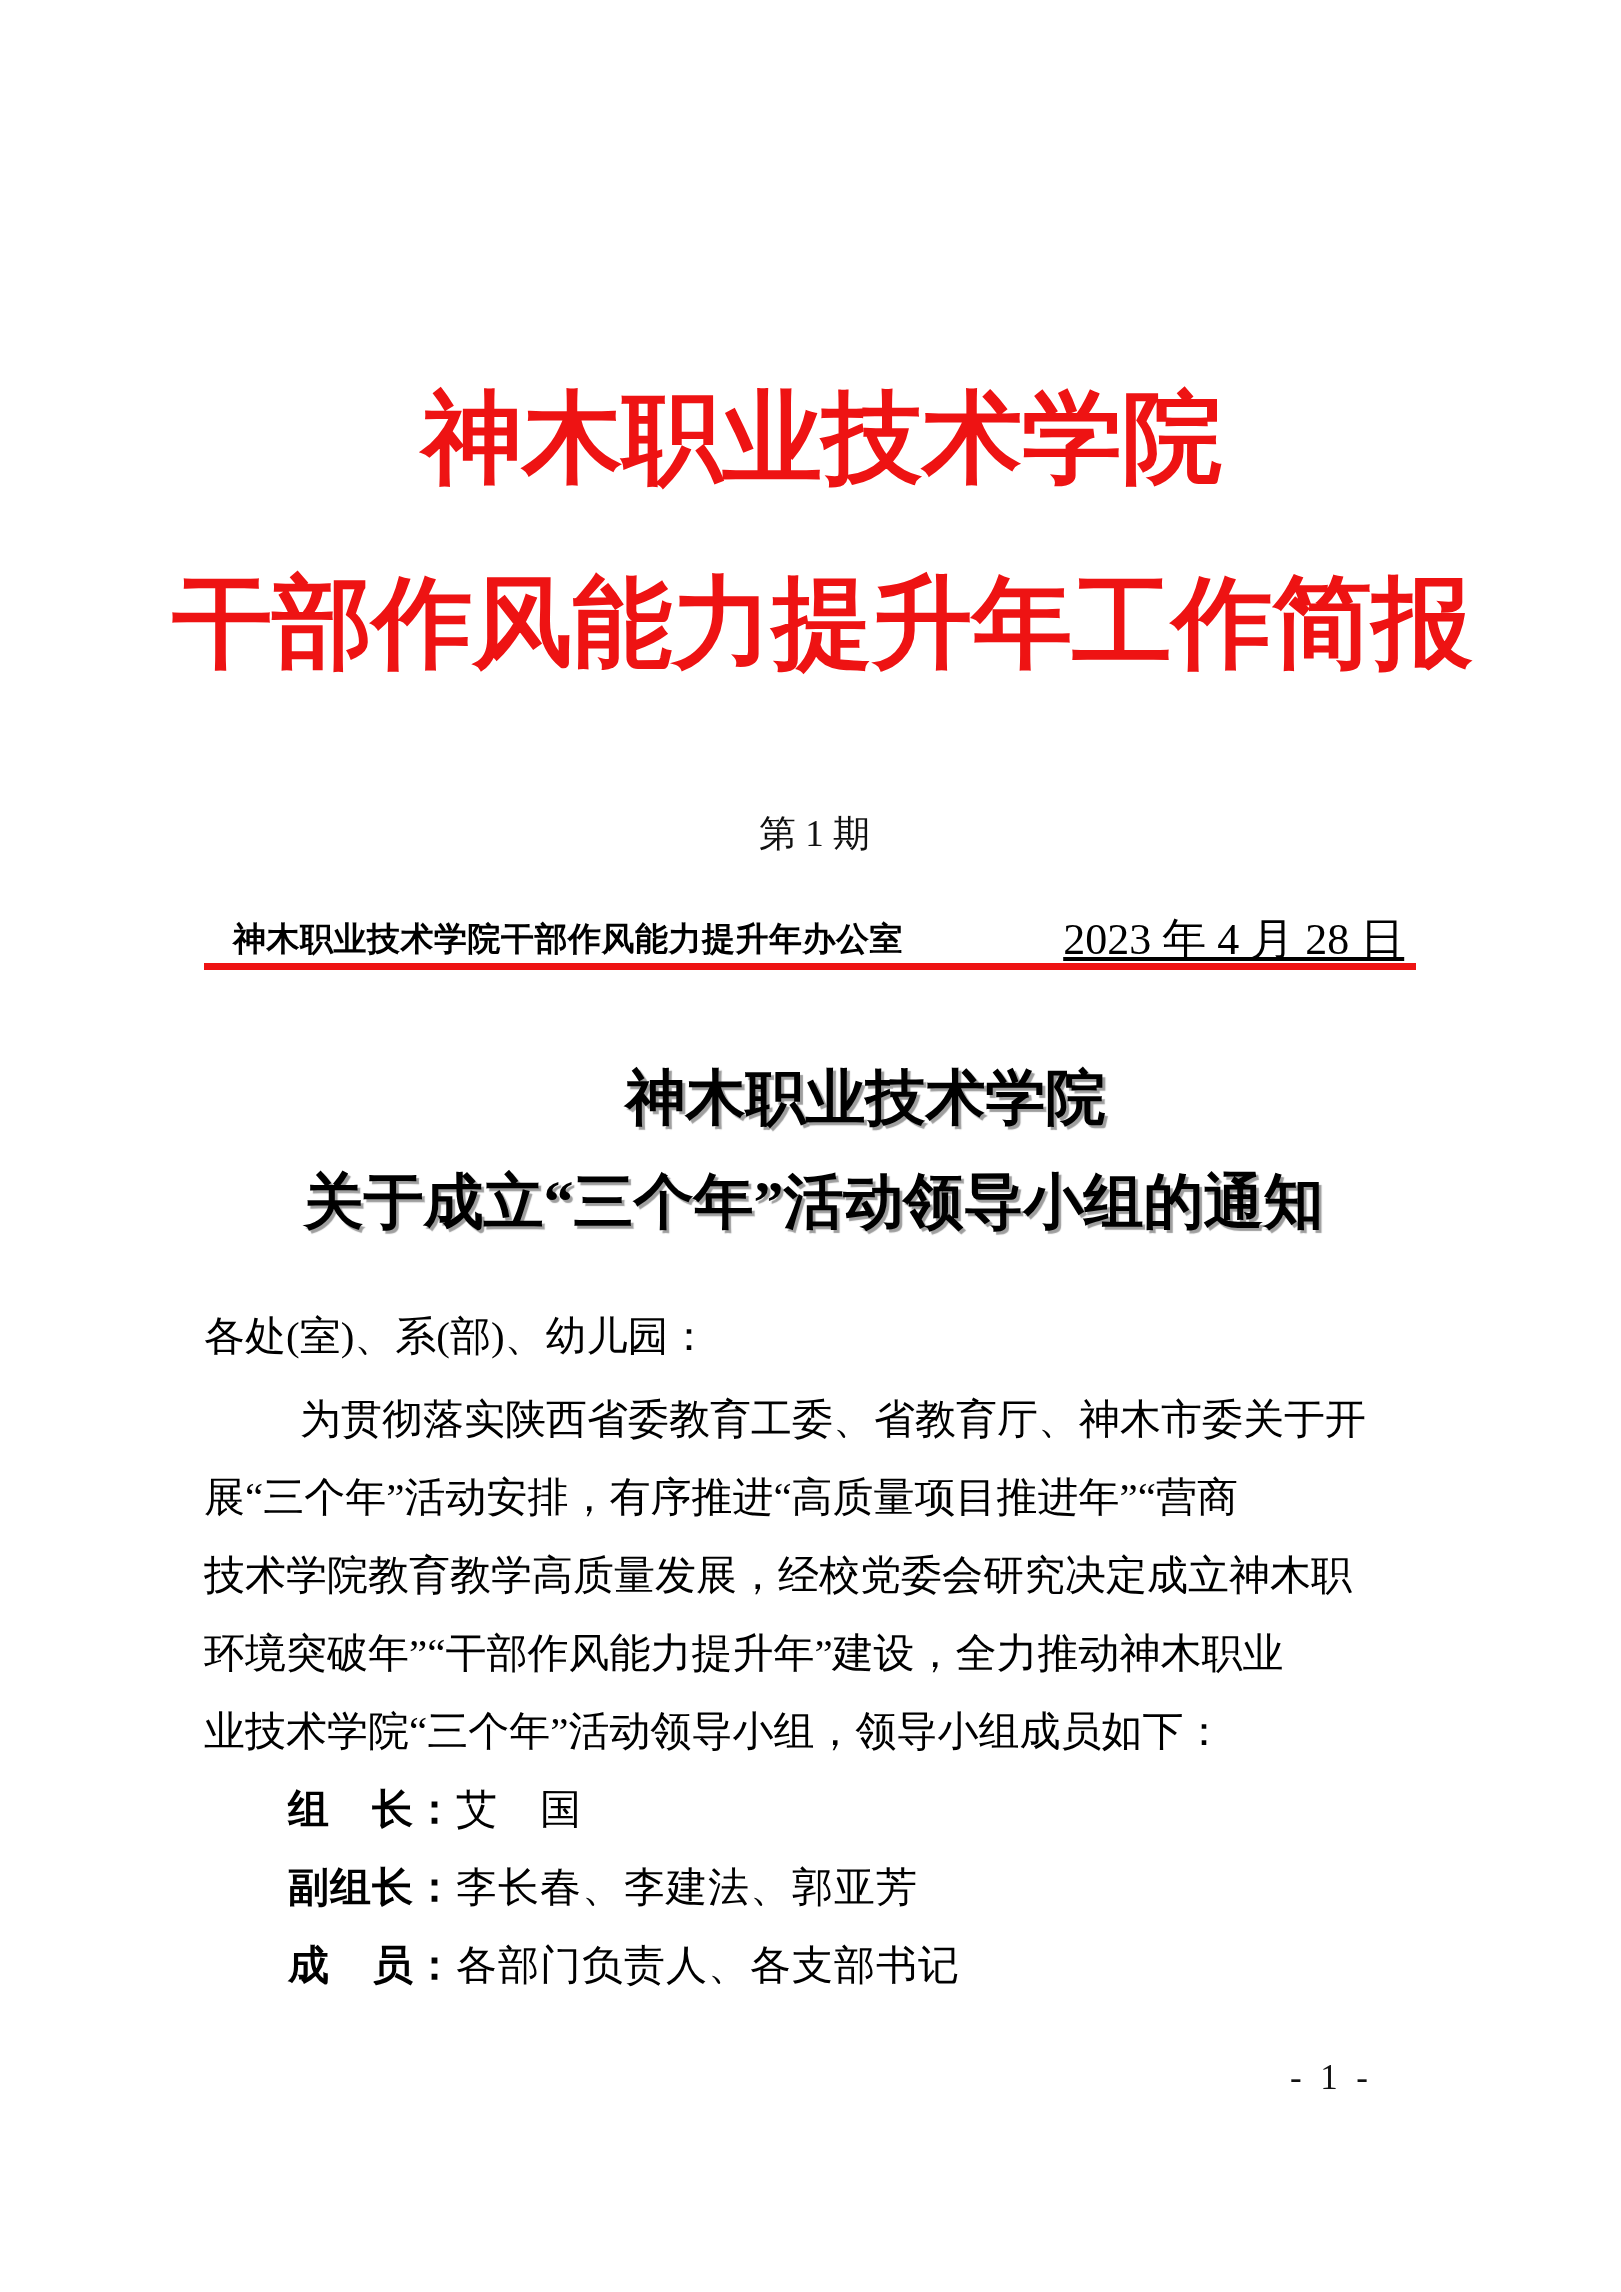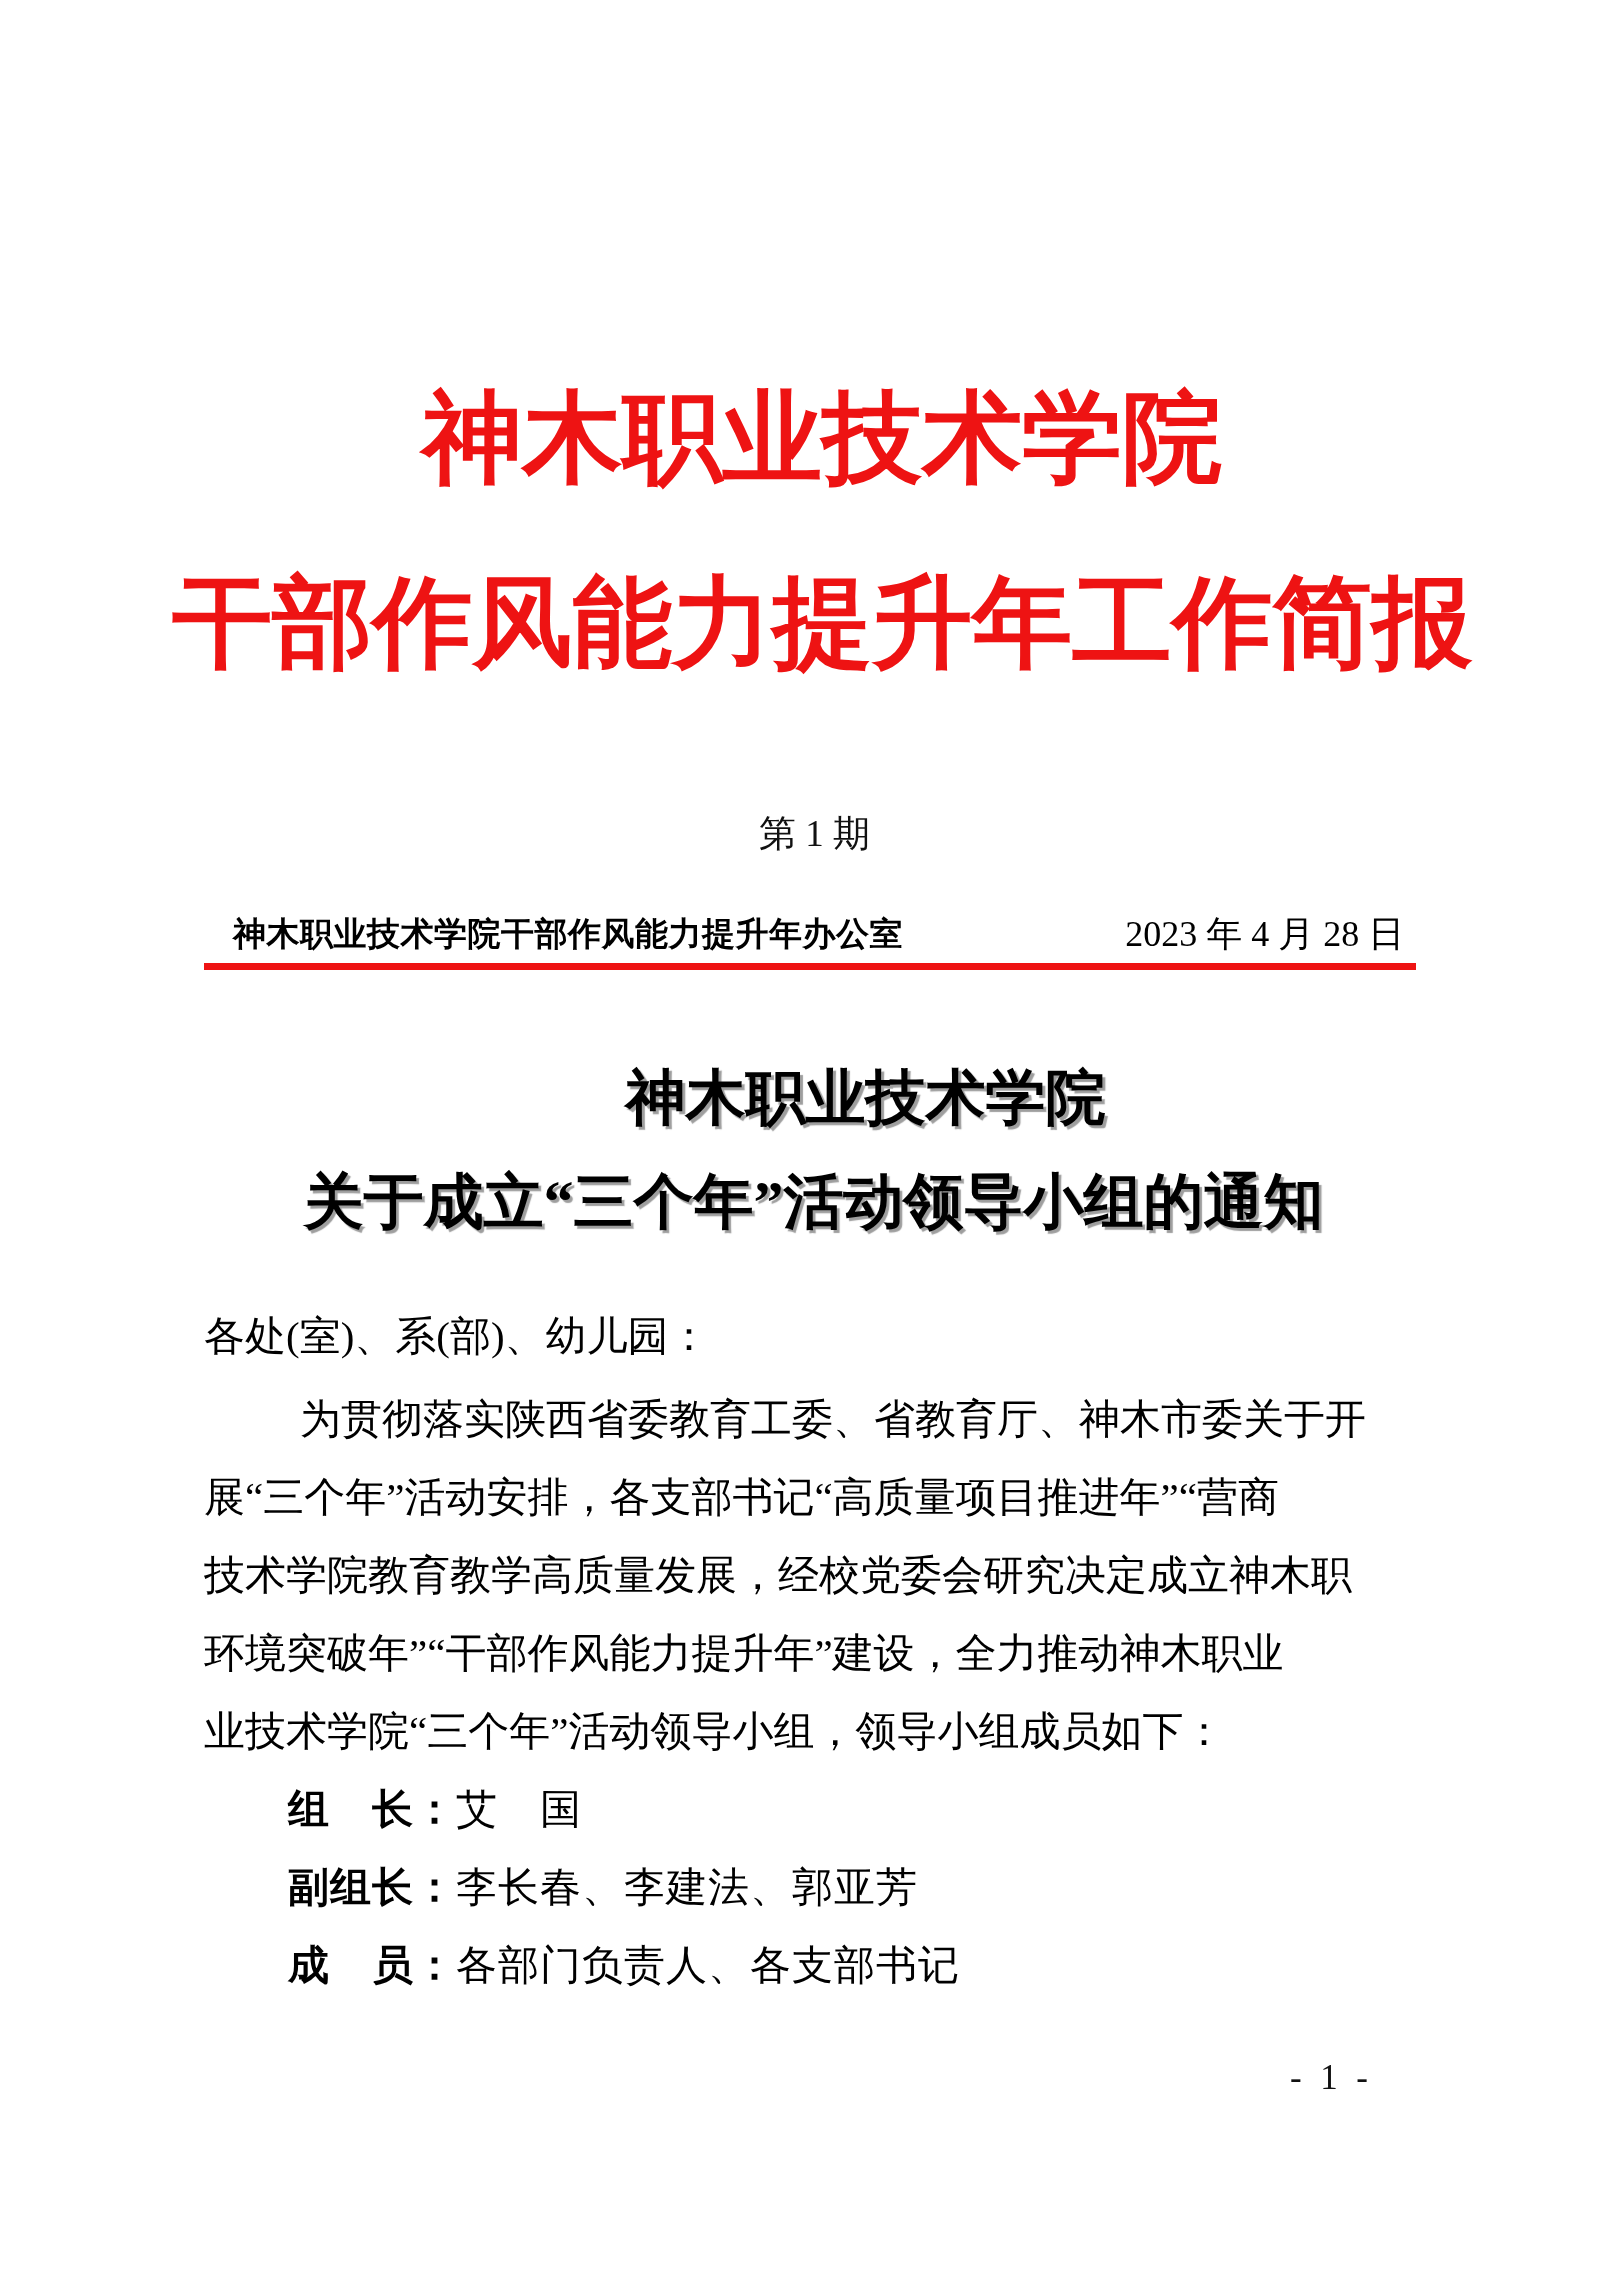--- a/index.html
+++ b/index.html
@@ -53,23 +53,24 @@
     align-items: center;
   }
   .office {
     font-size: 33px;
     font-weight: bold;
     padding-left: 29px;
     letter-spacing: 0.5px;
     white-space: nowrap;
   }
   .issue-date {
-    font-size: 36px;
+    font-size: 44px;
     padding-right: 11.8px;
     white-space: nowrap;
+    text-decoration: underline;
   }
 
   .rule {
     position: absolute;
     top: 963px;
     left: 204px;
     width: 1212px;
     height: 6.9px;
     background: var(--accent);
   }
@@ -143,21 +144,21 @@
   </header>
 
   <section>
     <div class="notice-h1">神木职业技术学院</div>
     <div class="notice-h2">关于成立“三个年”活动领导小组的通知</div>
 
     <div class="body-block">
       <div class="bline salutation">各处(室)、系(部)、幼儿园：</div>
 
       <div class="bline indent">为贯彻落实陕西省委教育工委、省教育厅、神木市委关于开</div>
-      <div class="bline">展“三个年”活动安排，各支部书记“高质量项目推进年”“营商</div>
+      <div class="bline">展“三个年”活动安排，有序推进“高质量项目推进年”“营商</div>
       <div class="bline">技术学院教育教学高质量发展，经校党委会研究决定成立神木职</div>
       <div class="bline">环境突破年”“干部作风能力提升年”建设，全力推动神木职业</div>
       <div class="bline">业技术学院“三个年”活动领导小组，领导小组成员如下：</div>
 
       <div class="bline roster-line">
         <span class="roster-label">组　长：</span><span class="roster-name">艾　国</span>
       </div>
       <div class="bline roster-line">
         <span class="roster-label">副组长：</span><span class="roster-name">李长春、李建法、郭亚芳</span>
       </div>

